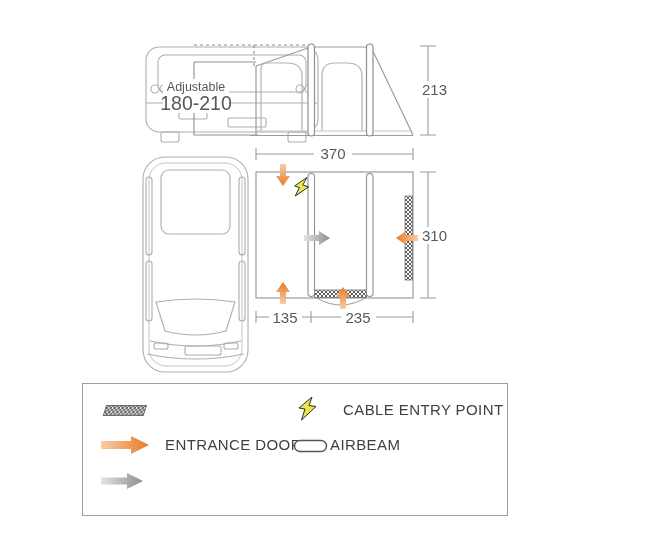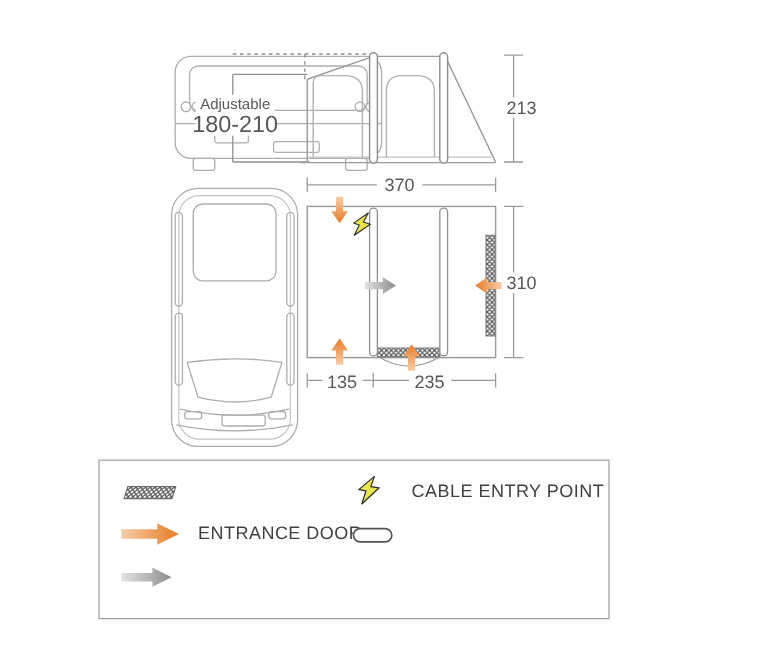--- a/index.html
+++ b/index.html
@@ -170,16 +170,17 @@
     </svg>
 
     <svg class="legend-icon" style="left:214px;top:11px;" width="24" height="30">
       <path d="M15,2 L2,13 L8,14 L4.5,25 L19,11.5 L12,10.5 Z" fill="#e9e64d" stroke="#2a2a2a" stroke-width="1" stroke-linejoin="round"></path>
     </svg>
     <div class="legend-label" style="left:235px;top:15px;margin-left:25px;">CABLE ENTRY POINT</div>
 
     <svg class="legend-icon" style="left:210px;top:55px;" width="36" height="14">
       <rect x="1.5" y="1.5" width="32" height="11" rx="5.5" fill="#ffffff" stroke="#555555" stroke-width="1.4"></rect>
     </svg>
+    <div class="legend-label" style="left:247px;top:50px;">AIRBEAM</div>
 
   </div>
 
 </div>
 
 </body></html>

